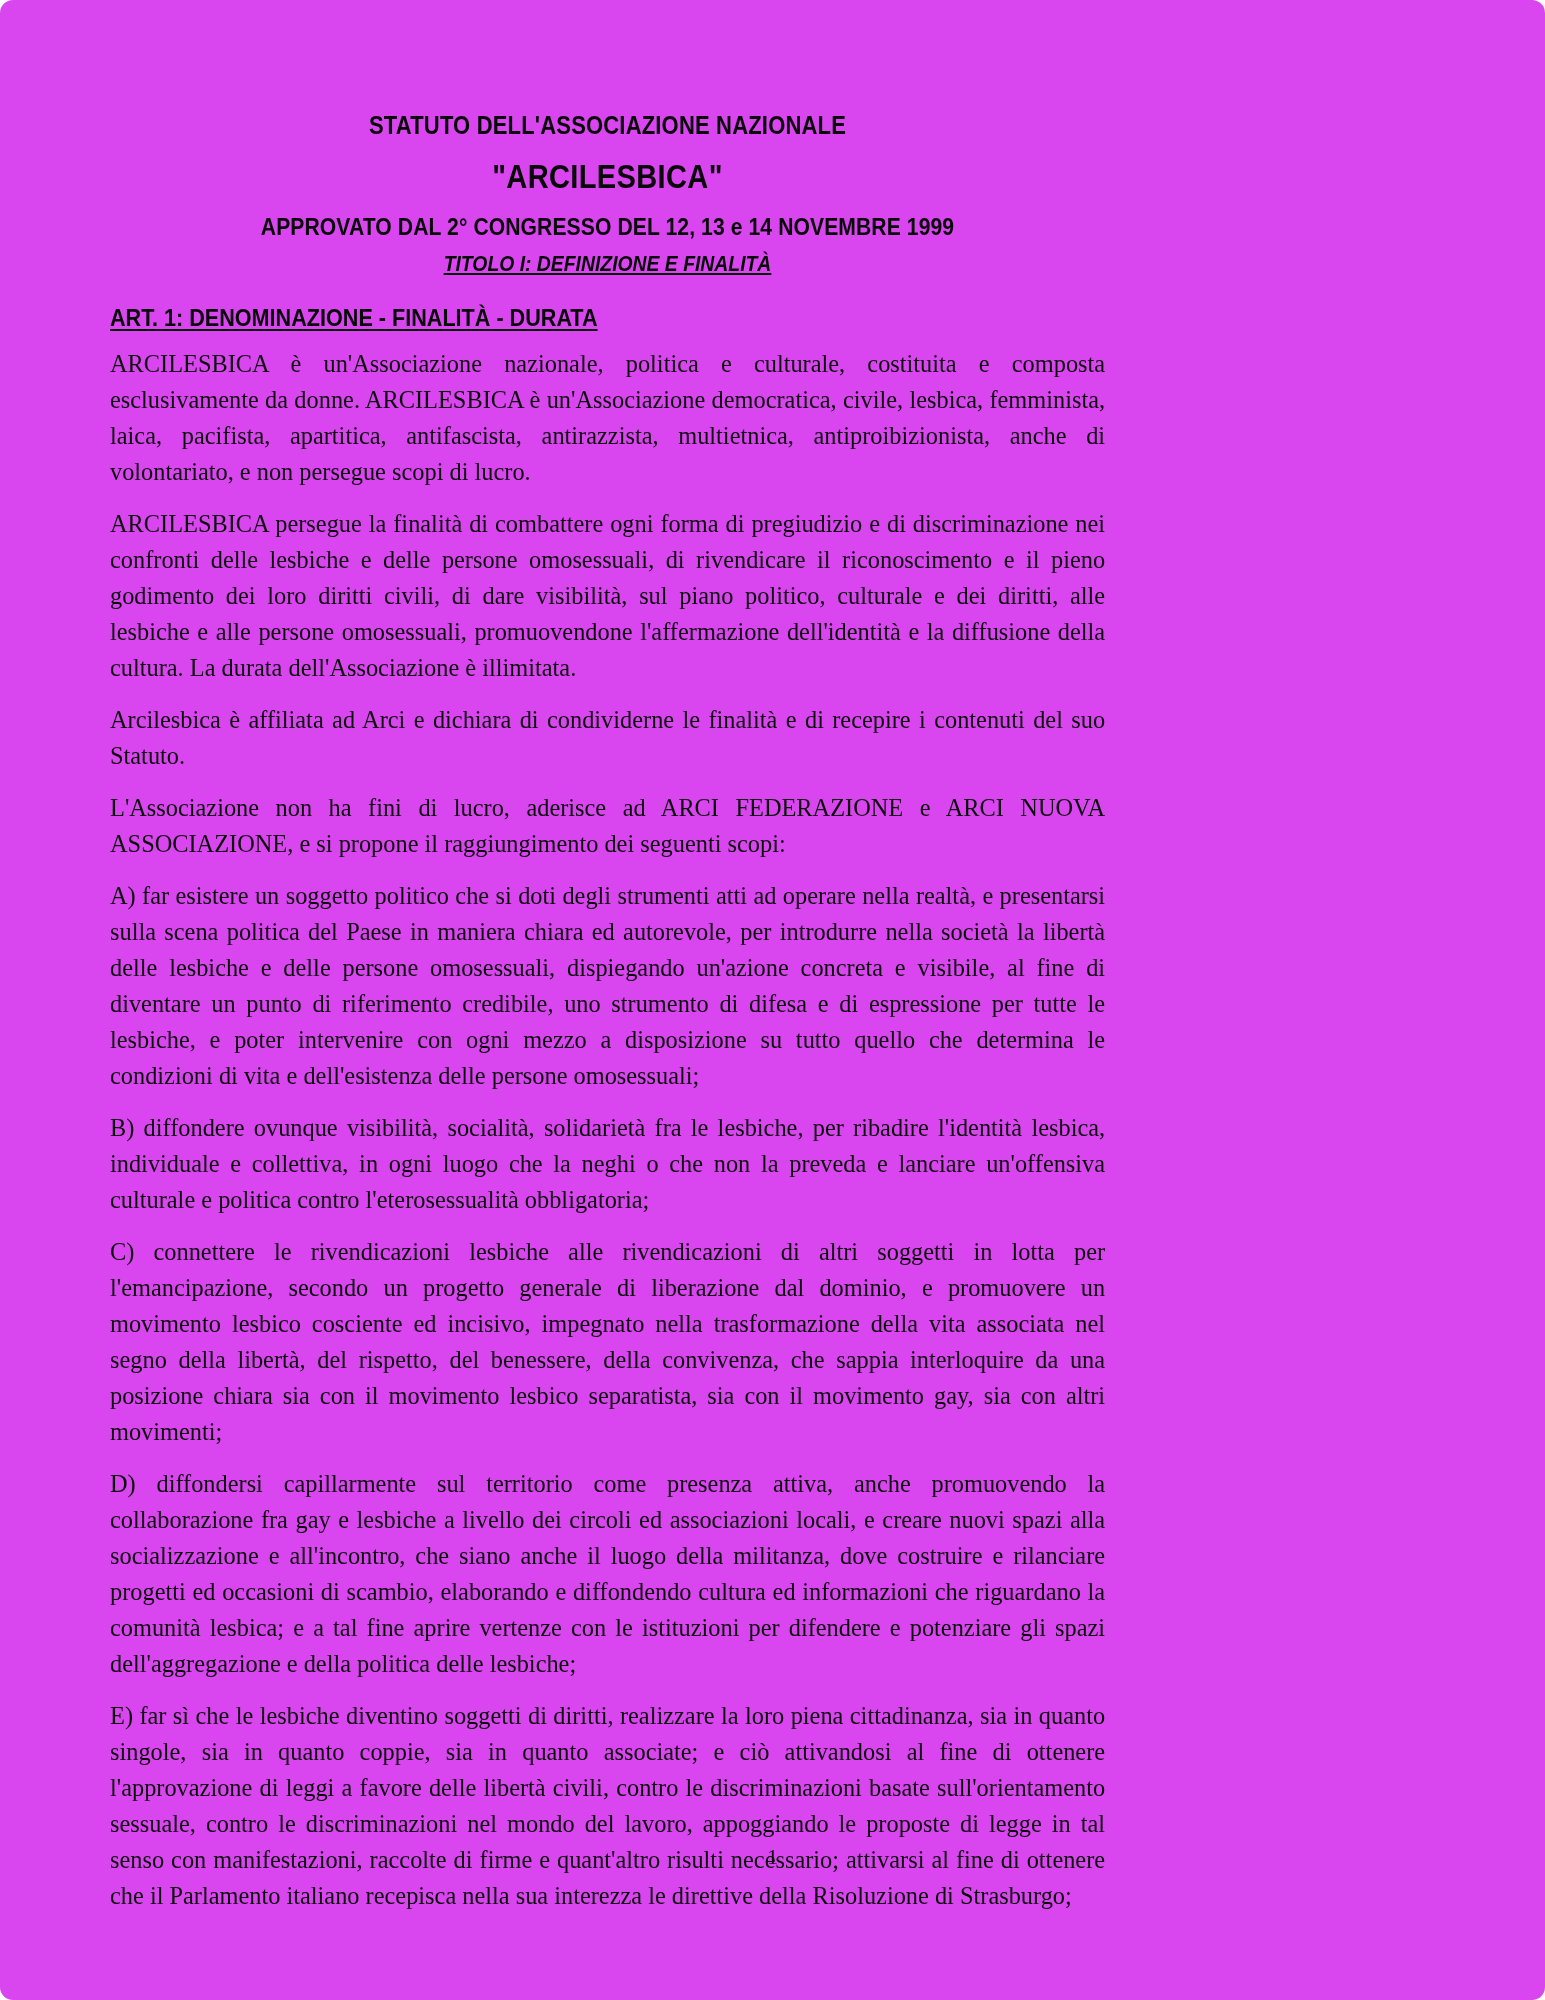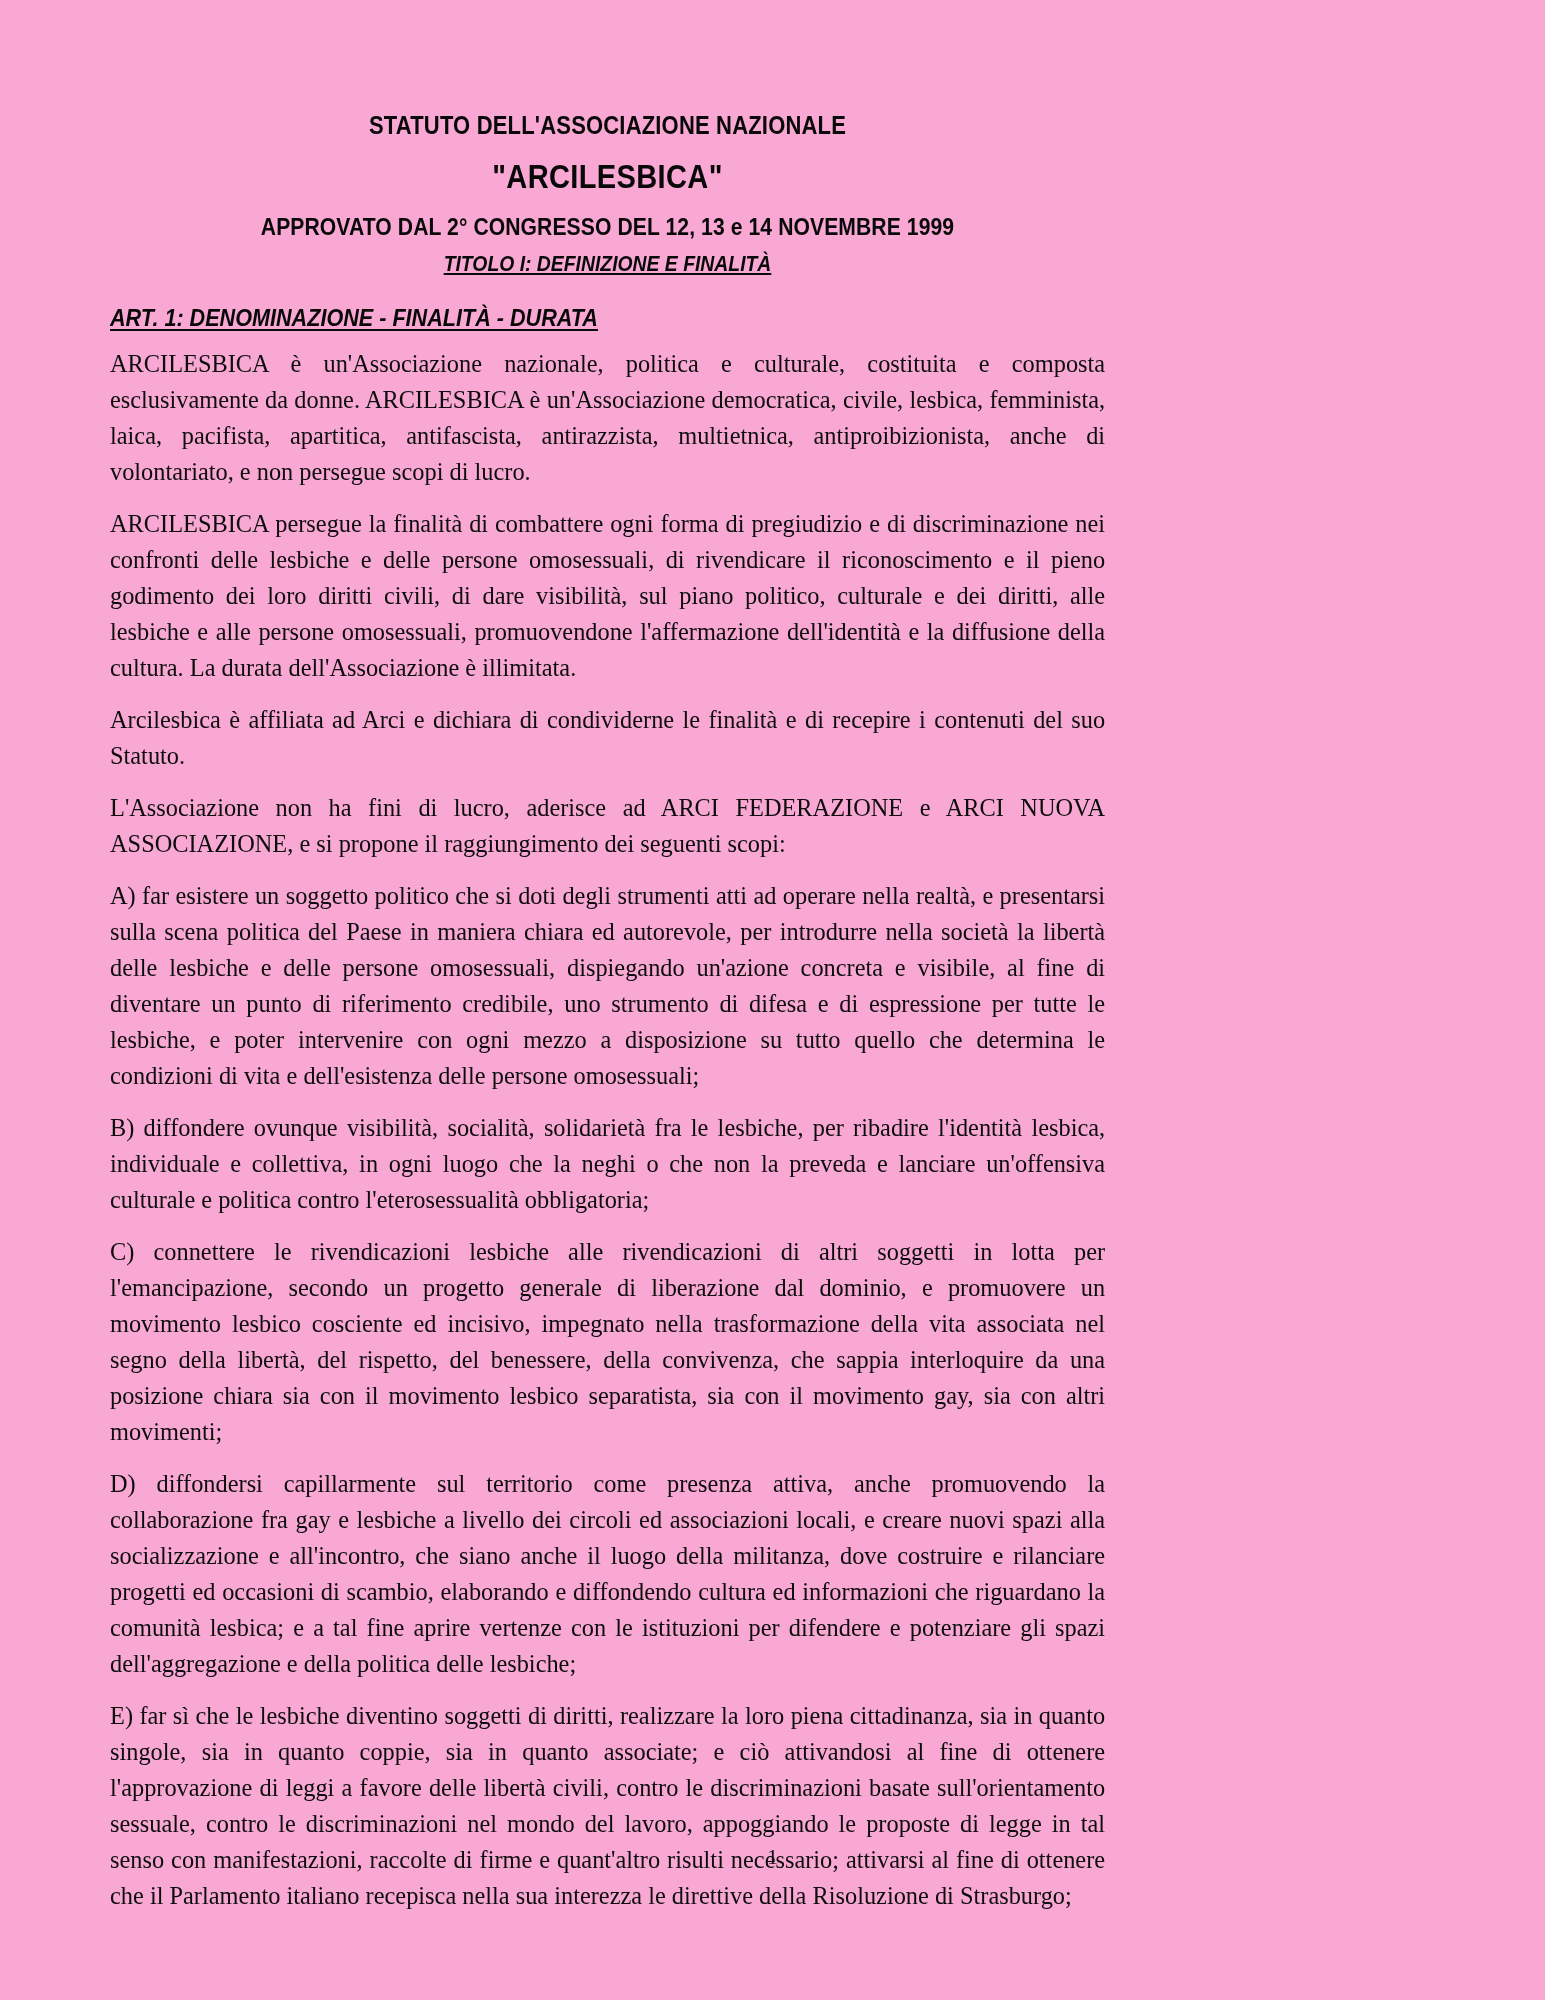--- a/index.html
+++ b/index.html
@@ -14,21 +14,22 @@
     overflow: hidden;
     font-family: "Liberation Serif", "DejaVu Serif", serif;
     color: #0b0b0b;
   }
 
   .page {
     position: absolute;
     left: 0; top: 0;
     width: 1545px;
     height: 2000px;
-    background: #f9a8d4;
+    background: #d946ef;
+    border-radius: 13px;
   }
 
   .content {
     position: absolute;
     left: 110px;
     top: 108px;
     width: 995px;
   }
 
   
@@ -85,21 +86,20 @@
     text-align: left;
     margin: 10px 0 8px 0;
     display: inline-block;
     transform: scaleX(0.9);
     transform-origin: left center;
     white-space: nowrap;
   }
   .art-heading-wrap {
     margin: 12px 0 4px 0;
     line-height: 36px;
-    font-style: italic;
   }
   .art-heading-wrap:first-of-type {
     margin-top: 6px;
   }
 
   
   .para {
     font-family: "Liberation Serif", "DejaVu Serif", serif;
     font-size: 25.5px;
     line-height: 36px;

